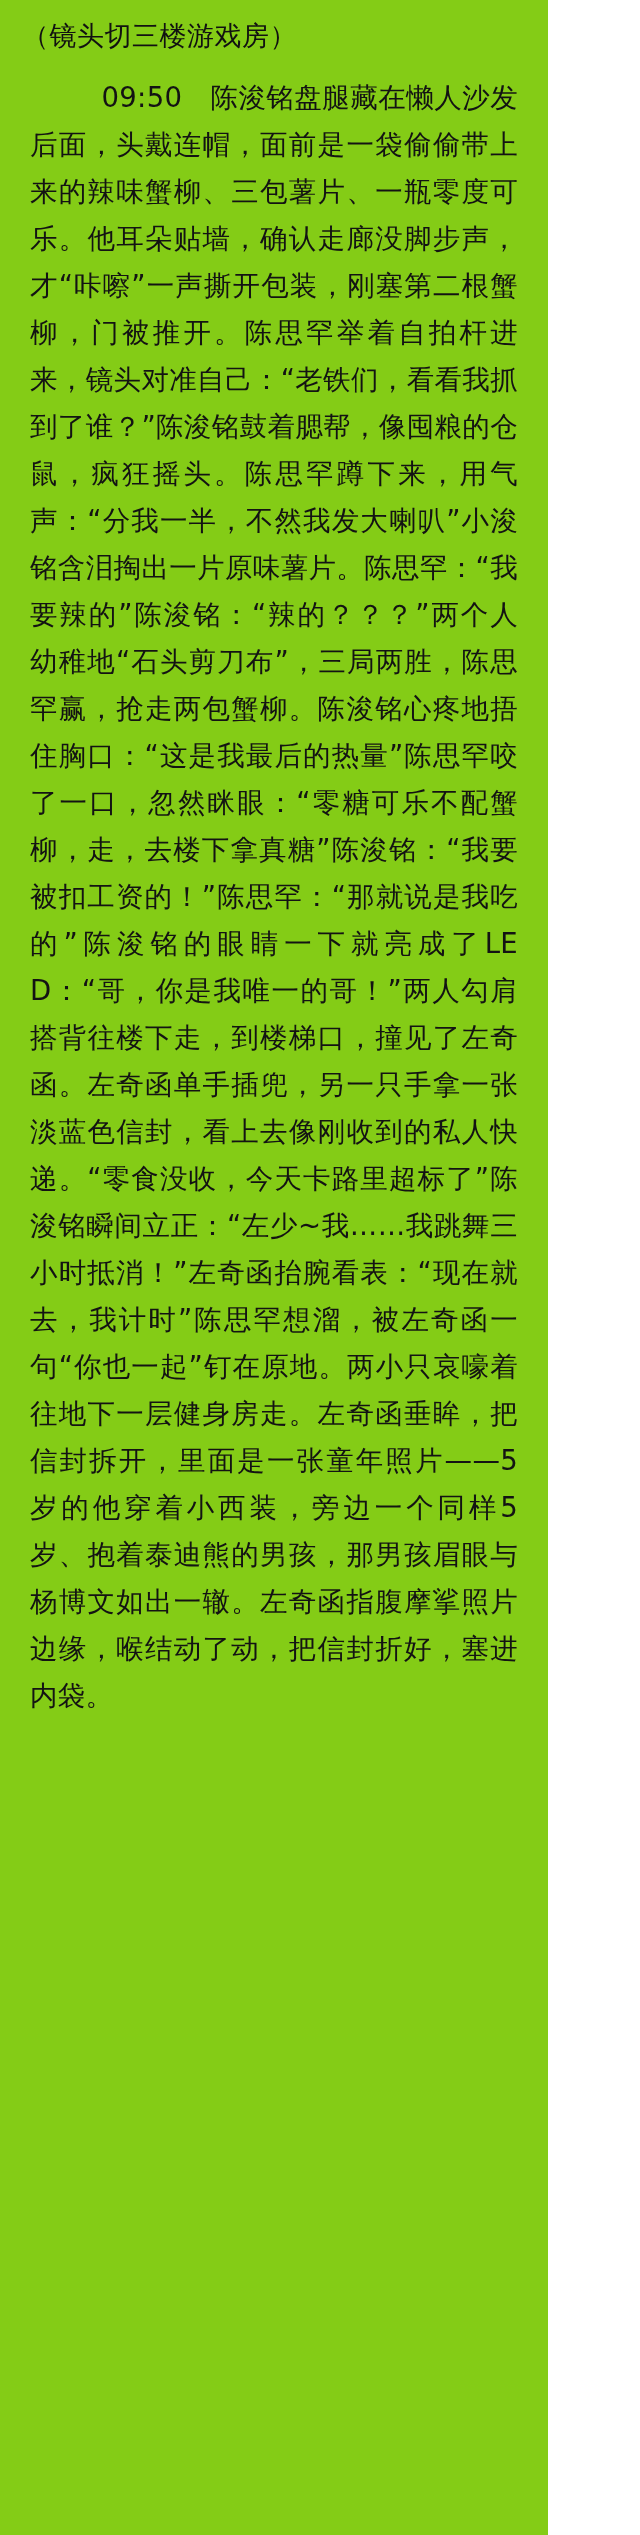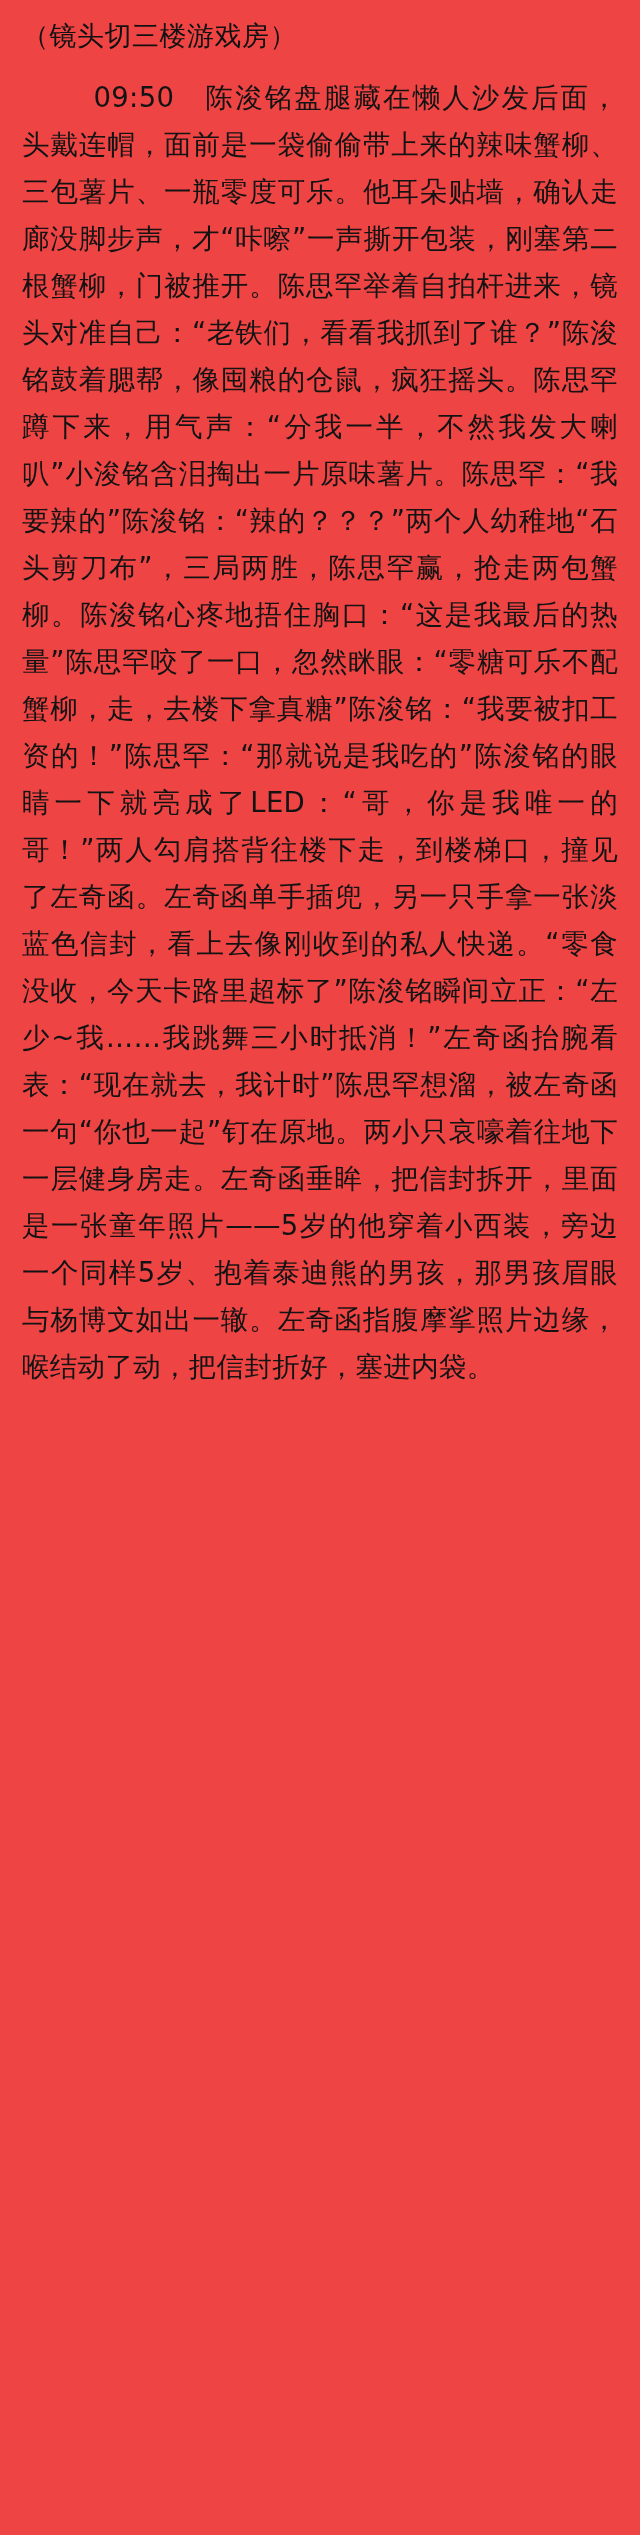--- a/index.html
+++ b/index.html
@@ -8,42 +8,42 @@
     background: #ffffff;
   }
   body {
     width: 640px;
     min-height: 2535px;
     font-family: "DejaVu Sans", "Liberation Sans", sans-serif;
     color: #141414;
     -webkit-font-smoothing: antialiased;
   }
   .page {
-    width: 640px;
+    width: 548px;
     min-height: 2535px;
     box-sizing: border-box;
     padding: 14px 22px 20px 22px;
-    background: #ef4444;
+    background: #84cc16;
   }
   .scene-heading {
     font-size: 27px;
     line-height: 44px;
     letter-spacing: 0.5px;
     margin: 0 0 16px 0;
     color: #111111;
     font-weight: 400;
   }
   .body-block {
     font-size: 27.5px;
     line-height: 47px;
     letter-spacing: 0.3px;
     color: #131313;
     text-align: justify;
     text-justify: inter-ideograph;
-    margin: 0;
+    margin: 8px;
     text-indent: 2.6em;
     word-break: break-all;
   }
 </style>
 </head>
 <body>
 
 <div class="page">
   <div class="scene-heading">（镜头切三楼游戏房）</div>
   <div class="body-block">09:50　陈浚铭盘腿藏在懒人沙发后面，头戴连帽，面前是一袋偷偷带上来的辣味蟹柳、三包薯片、一瓶零度可乐。他耳朵贴墙，确认走廊没脚步声，才“咔嚓”一声撕开包装，刚塞第二根蟹柳，门被推开。陈思罕举着自拍杆进来，镜头对准自己：“老铁们，看看我抓到了谁？”陈浚铭鼓着腮帮，像囤粮的仓鼠，疯狂摇头。陈思罕蹲下来，用气声：“分我一半，不然我发大喇叭”小浚铭含泪掏出一片原味薯片。陈思罕：“我要辣的”陈浚铭：“辣的？？？”两个人幼稚地“石头剪刀布”，三局两胜，陈思罕赢，抢走两包蟹柳。陈浚铭心疼地捂住胸口：“这是我最后的热量”陈思罕咬了一口，忽然眯眼：“零糖可乐不配蟹柳，走，去楼下拿真糖”陈浚铭：“我要被扣工资的！”陈思罕：“那就说是我吃的”陈浚铭的眼睛一下就亮成了LED：“哥，你是我唯一的哥！”两人勾肩搭背往楼下走，到楼梯口，撞见了左奇函。左奇函单手插兜，另一只手拿一张淡蓝色信封，看上去像刚收到的私人快递。“零食没收，今天卡路里超标了”陈浚铭瞬间立正：“左少~我……我跳舞三小时抵消！”左奇函抬腕看表：“现在就去，我计时”陈思罕想溜，被左奇函一句“你也一起”钉在原地。两小只哀嚎着往地下一层健身房走。左奇函垂眸，把信封拆开，里面是一张童年照片——5岁的他穿着小西装，旁边一个同样5岁、抱着泰迪熊的男孩，那男孩眉眼与杨博文如出一辙。左奇函指腹摩挲照片边缘，喉结动了动，把信封折好，塞进内袋。</div>

